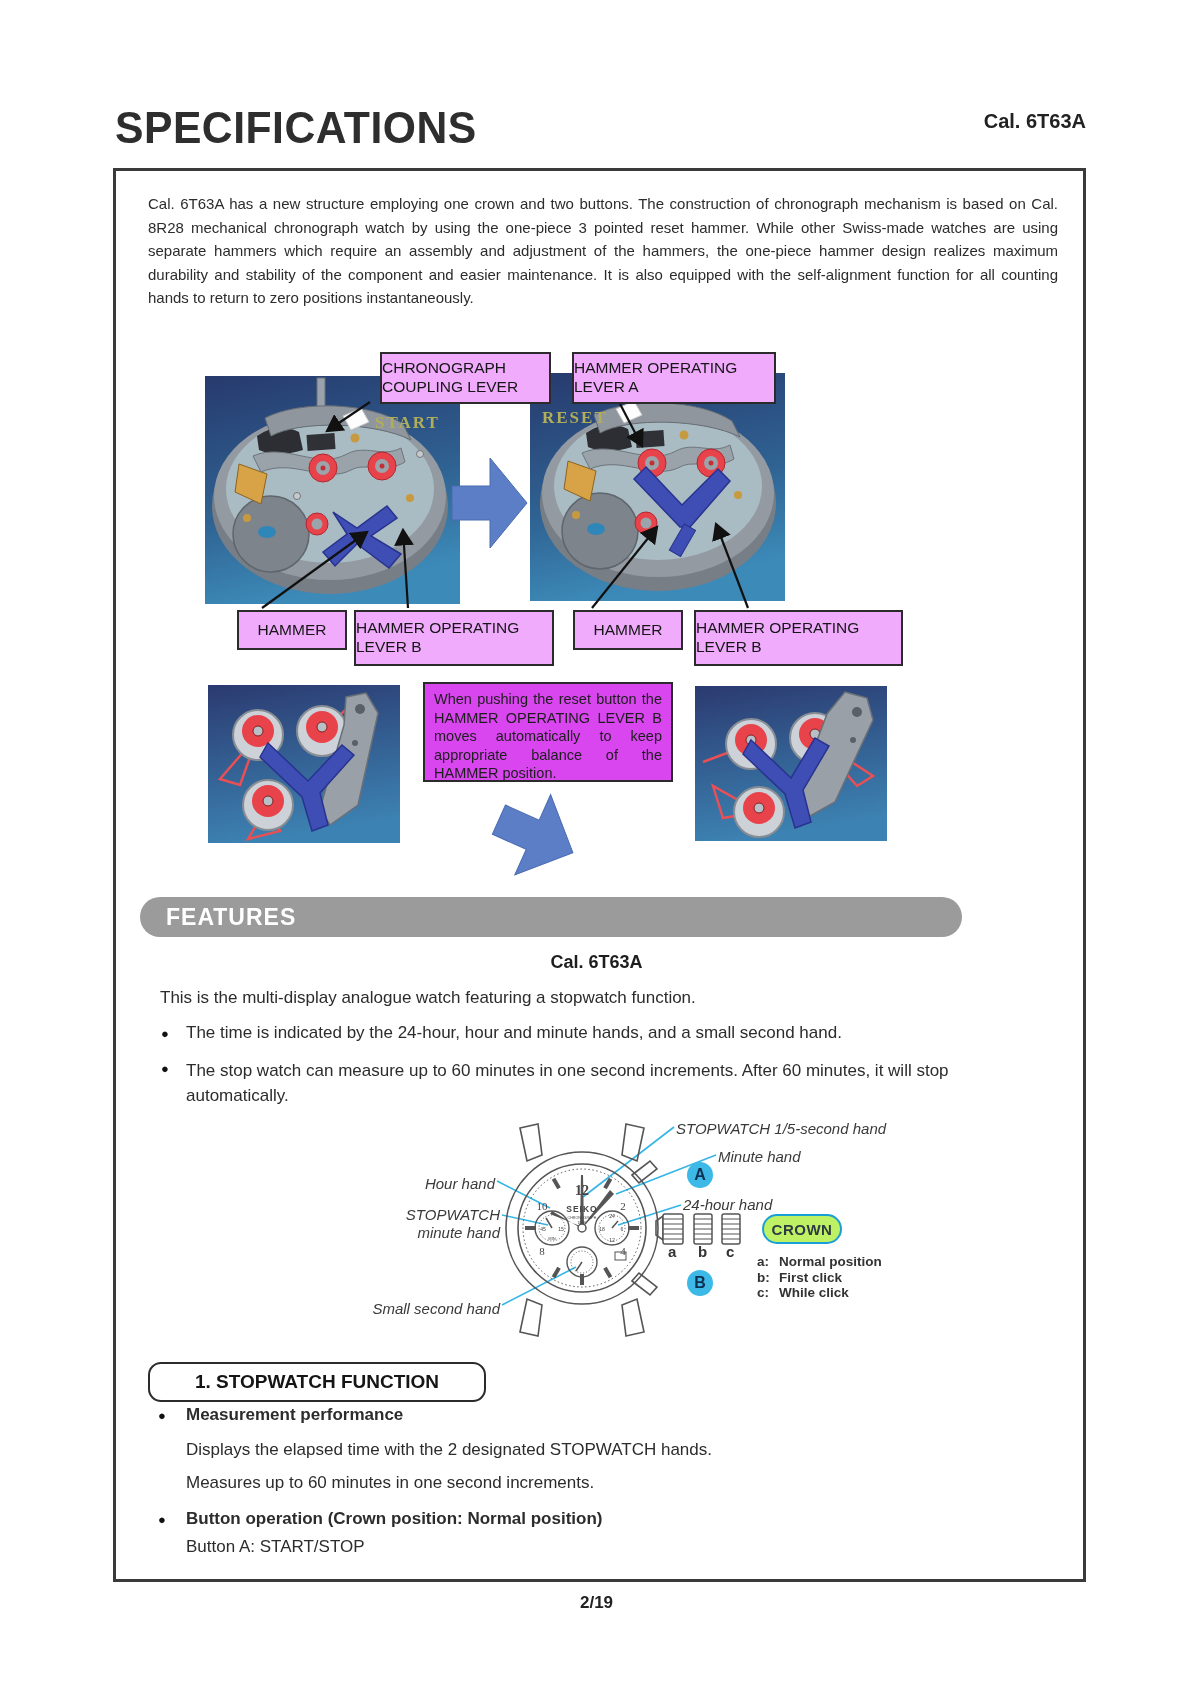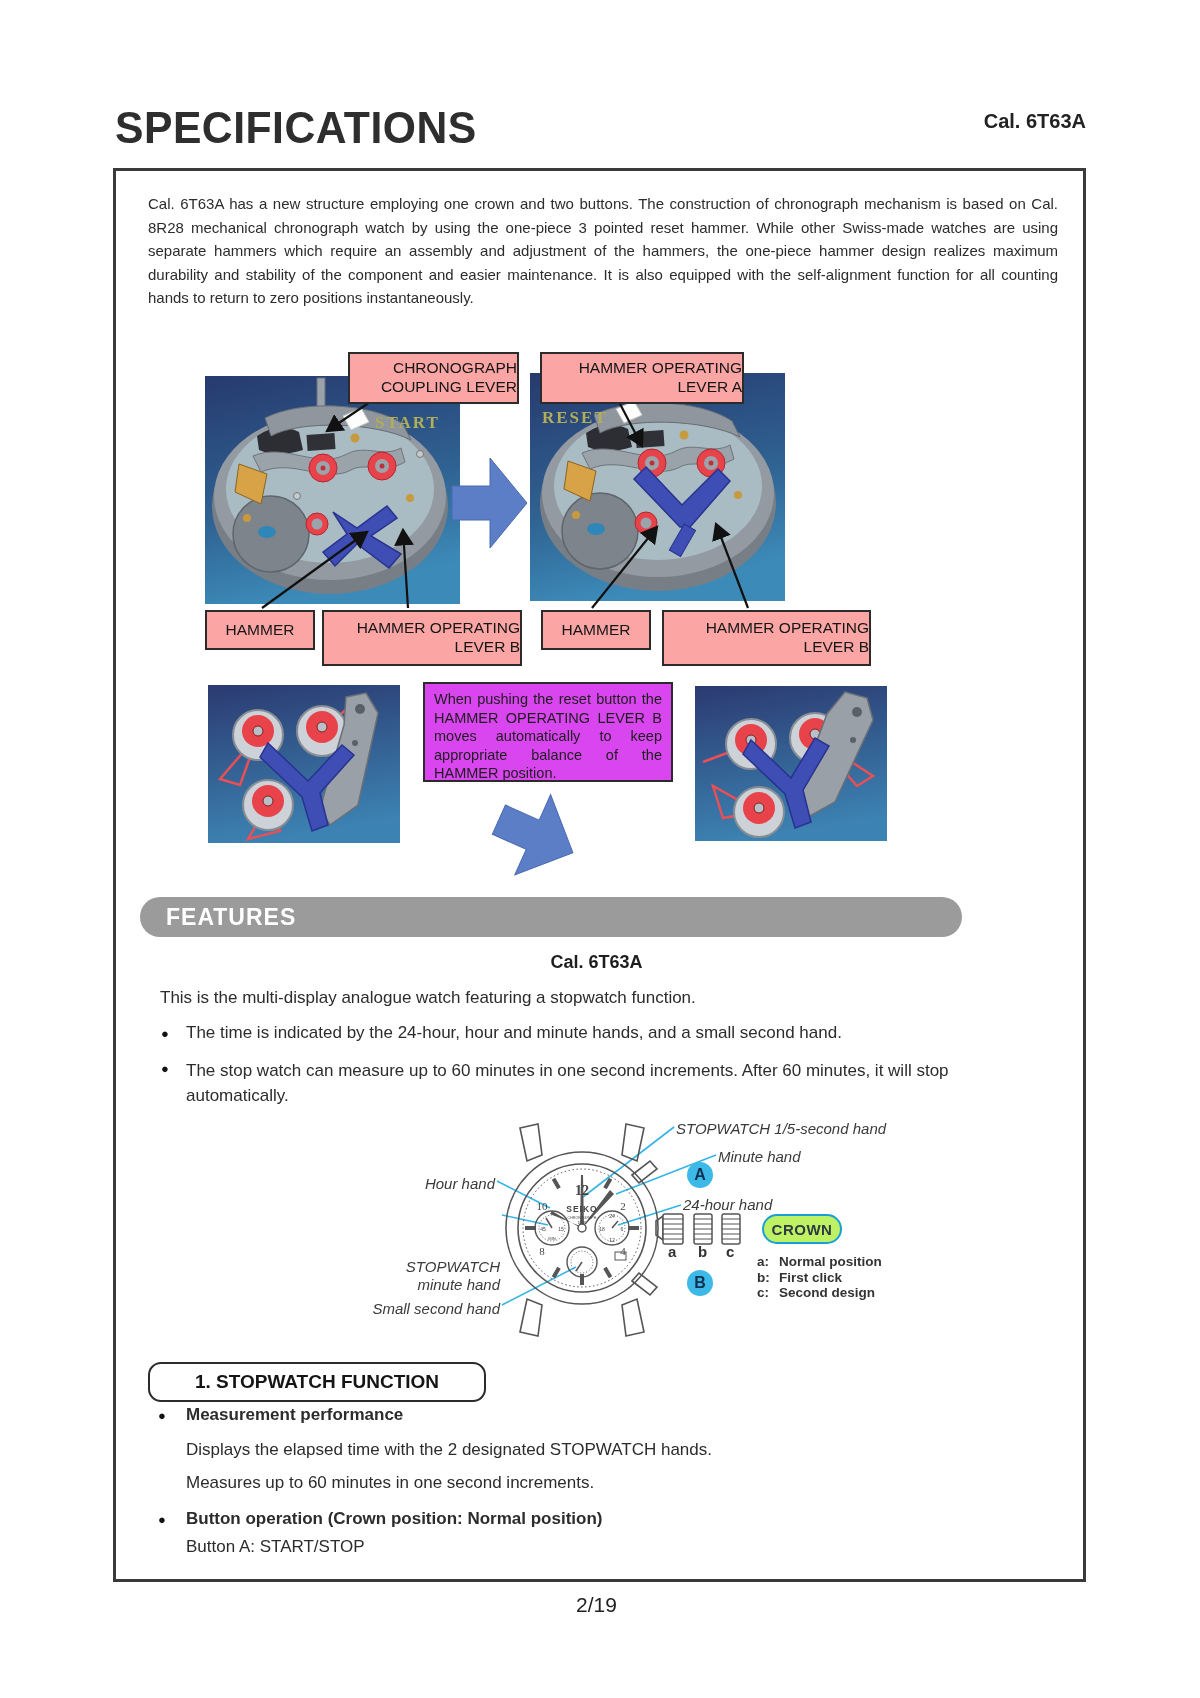--- a/index.html
+++ b/index.html
@@ -4,42 +4,42 @@
 <style>
   html,body{margin:0;padding:0;background:#ffffff;}
   .page{position:relative;width:1200px;height:1698px;background:#fff;overflow:hidden;
         font-family:"Liberation Sans",sans-serif;color:#2a2a2a;}
   .abs{position:absolute;}
   .title{font-size:44px;font-weight:bold;color:#2e2e2e;letter-spacing:.5px;transform:scaleX(.97);transform-origin:left;}
   .calref{font-size:20px;font-weight:bold;color:#222;}
   .outerbox{border:3px solid #3a3a3a;background:#fff;}
   .intro{font-size:15px;line-height:23.5px;text-align:justify;color:#2c2c2c;}
   .imgpanel{overflow:hidden;}
-  .labelbox{background:#fca5a5;border:2.5px solid #2b2b2b;display:flex;align-items:center;justify-content:center;
-            text-align:right;font-size:15.5px;line-height:1.22;color:#161616;z-index:6;}
+  .labelbox{background:#f0abfc;border:2.5px solid #2b2b2b;display:flex;align-items:center;justify-content:center;
+            text-align:left;font-size:15.5px;line-height:1.22;color:#161616;z-index:6;margin-left:32px;}
   .notebox{background:#d946ef;border:2.5px solid #2b2b2b;font-size:14.5px;line-height:18.5px;text-align:justify;
            padding:6px 9px;color:#1d1d1d;z-index:6;box-sizing:border-box;}
   .featbar{background:#9b9b9b;border-radius:20px;display:flex;align-items:center;}
   .featbar span{color:#fff;font-weight:bold;font-size:23px;letter-spacing:1px;padding-left:26px;}
   .subtitle{font-weight:bold;font-size:18px;text-align:center;color:#1e1e1e;}
   .bodytext{font-size:17px;color:#2c2c2c;}
   .dot{font-size:13px;color:#111;}
   .ital{font-style:italic;font-size:15px;color:#3a3a3a;white-space:nowrap;z-index:7;}
   .ital-wrap{font-style:italic;font-size:15px;color:#3a3a3a;line-height:18px;z-index:7;}
   .crownpill{background:#bef264;border:2.5px solid #179fd6;border-radius:15px;display:flex;align-items:center;
              justify-content:center;font-weight:bold;font-size:15px;color:#2e3a42;letter-spacing:.5px;z-index:7;}
   .pushbtn{background:#3cb9e7;border-radius:50%;color:#0e3050;font-weight:bold;font-size:16px;
            display:flex;align-items:center;justify-content:center;z-index:7;}
   .abcletter{font-weight:bold;font-size:15px;color:#333;z-index:7;}
   .posrow{display:flex;font-size:13.5px;font-weight:bold;color:#333;line-height:15.5px;}
   .posrow .k{width:22px;}
   .funcbox{border:2.5px solid #2b2b2b;border-radius:13px;display:flex;align-items:center;justify-content:center;
            font-weight:bold;font-size:19px;color:#151515;}
   .bold{font-weight:bold;}
-  .footer{font-weight:normal;font-size:21px;text-align:center;color:#222;}
+  .footer{font-weight:bold;font-size:17px;text-align:center;color:#222;}
   svg{display:block;}
 </style>
 </head>
 <body>
 
 <div class="page">
 
   <div class="abs title" style="left:115px;top:103px;">SPECIFICATIONS</div>
   <div class="abs calref" style="left:886px;top:110px;width:200px;text-align:right;">Cal. 6T63A</div>
 
@@ -337,21 +337,21 @@
         <text x="222" y="116" font-size="5">6</text>
         <text x="212" y="127" font-size="5">12</text>
         <text x="202" y="116" font-size="5">18</text>
       </g>
     </svg>
   </div>
 
   <div class="abs ital" style="left:676px;top:1120px;">STOPWATCH 1/5-second hand</div>
   <div class="abs ital" style="left:718px;top:1148px;">Minute hand</div>
   <div class="abs ital" style="left:400px;top:1175px;width:95px;text-align:right;">Hour hand</div>
-  <div class="abs ital-wrap" style="left:360px;top:1258px;width:140px;text-align:right;">STOPWATCH minute hand</div>
+  <div class="abs ital-wrap" style="left:360px;top:1206px;width:140px;text-align:right;">STOPWATCH minute hand</div>
   <div class="abs ital" style="left:683px;top:1196px;">24-hour hand</div>
   <div class="abs ital" style="left:360px;top:1300px;width:140px;text-align:right;">Small second hand</div>
 
   <div class="abs pushbtn" style="left:687px;top:1162px;width:26px;height:26px;">A</div>
   <div class="abs pushbtn" style="left:687px;top:1270px;width:26px;height:26px;">B</div>
 
   <div class="abs crownpill" style="left:762px;top:1214px;width:76px;height:26px;">CROWN</div>
 
   <div class="abs abcletter" style="left:668px;top:1243px;">a</div>
   <div class="abs abcletter" style="left:698px;top:1243px;">b</div>
@@ -361,21 +361,21 @@
     <div class="posrow">
       <span class="k">a:</span>
       <span>Normal position</span>
     </div>
     <div class="posrow">
       <span class="k">b:</span>
       <span>First click</span>
     </div>
     <div class="posrow">
       <span class="k">c:</span>
-      <span>Second design</span>
+      <span>While click</span>
     </div>
   </div>
 
   <div class="abs funcbox" style="left:148px;top:1362px;width:334px;height:36px;">1. STOPWATCH FUNCTION</div>
 
   <div class="abs dot" style="left:158px;top:1408px;">●</div>
   <div class="abs bodytext bold" style="left:186px;top:1405px;">Measurement performance</div>
   <div class="abs bodytext" style="left:186px;top:1440px;width:860px;">Displays the elapsed time with the 2 designated STOPWATCH hands.</div>
   <div class="abs bodytext" style="left:186px;top:1473px;width:860px;">Measures up to 60 minutes in one second increments.</div>
 

